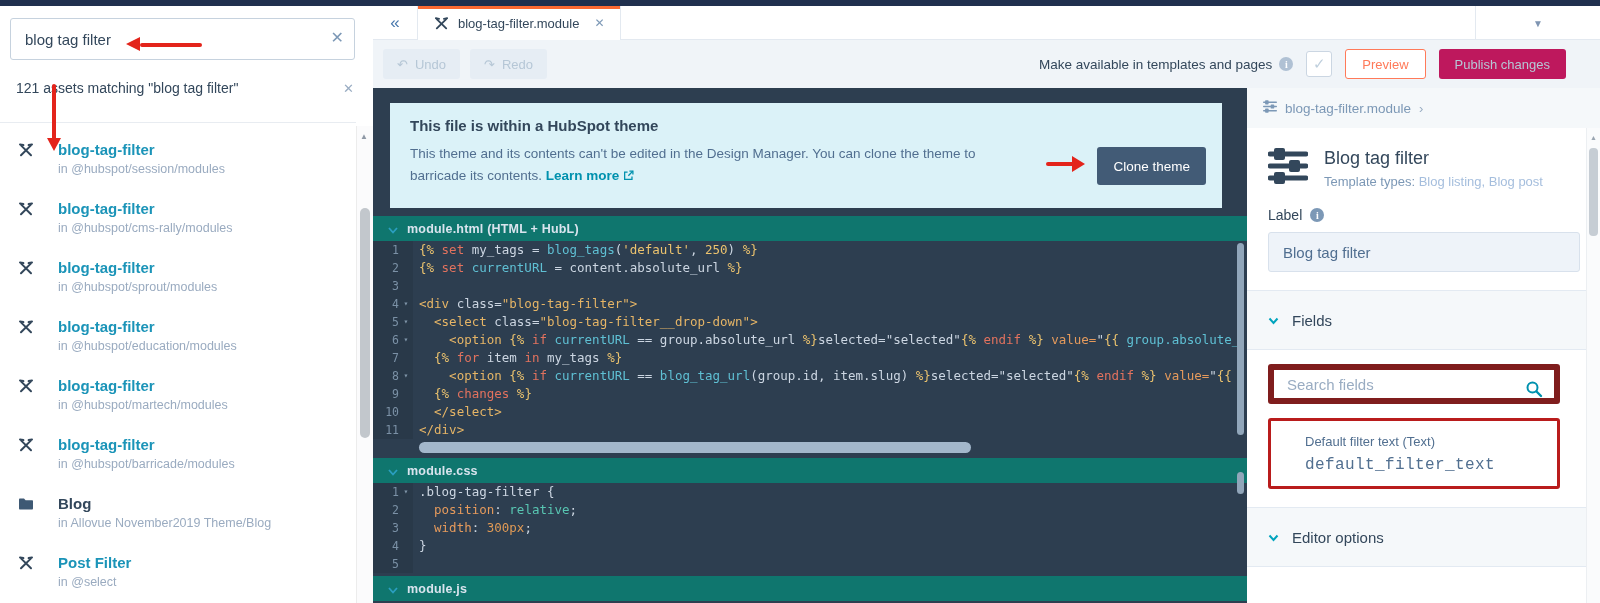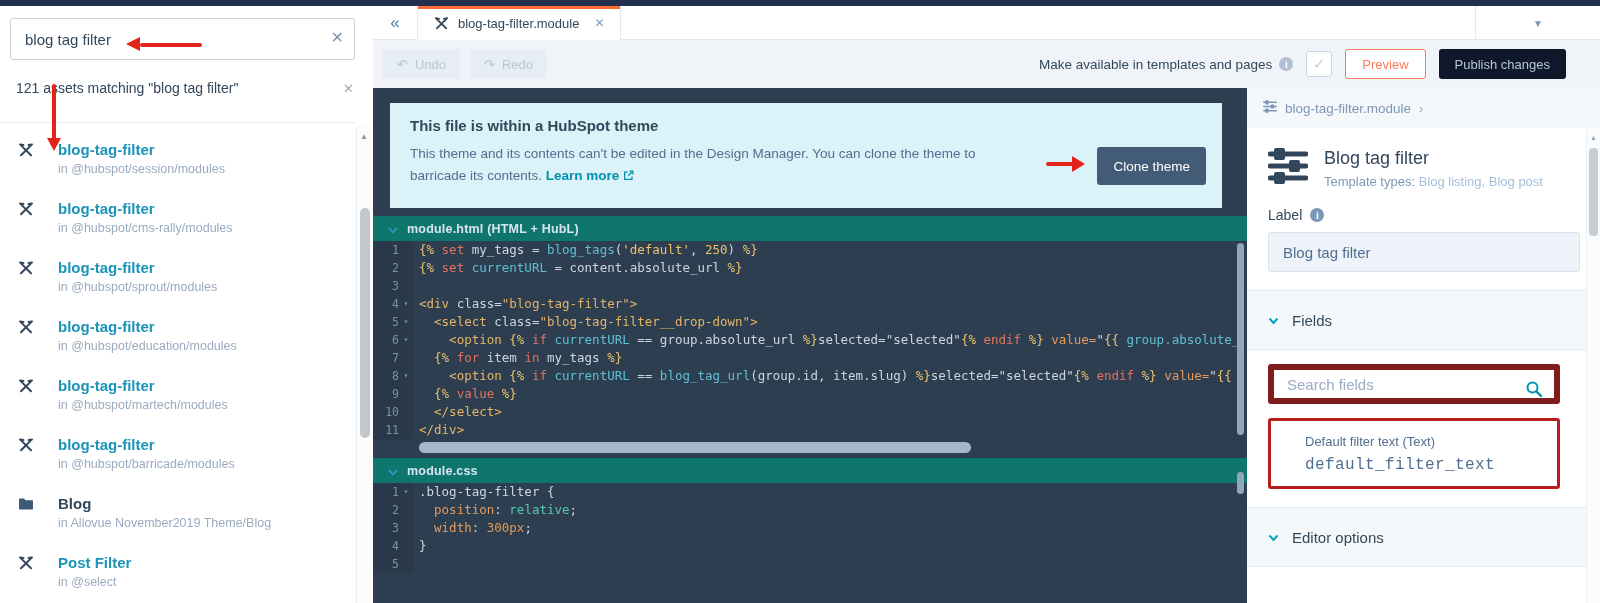--- a/index.html
+++ b/index.html
@@ -52,21 +52,21 @@
 
   
   .toolbar { position:absolute; left:373px; top:40px; width:1227px; height:48px; background:#f0f4f8; display:flex; align-items:center; }
   .tb-btn { height:30px; padding:0 14px; margin-left:10px; background:#e6edf4; border-radius:3px; display:flex; align-items:center; gap:7px; font-size:13px; color:#b6c7d6; cursor:default; }
   .tb-btn .tb-ic { font-size:13px; }
   .tb-right { margin-left:auto; margin-right:34px; display:flex; align-items:center; gap:13px; }
   .make-avail { font-size:13.5px; color:#33475b; display:flex; align-items:center; gap:7px; }
   .info-dot { display:inline-flex; width:14px; height:14px; border-radius:50%; background:#b0c1d4; color:#fff; font-size:10px; font-weight:bold; align-items:center; justify-content:center; font-family:"Liberation Serif",serif; }
   .cb { width:26px; height:26px; background:#fff; border:1px solid #cbd6e2; border-radius:3px; display:flex; align-items:center; justify-content:center; color:#bfcfdd; font-size:15px; cursor:pointer; }
   .btn-preview { height:30px; padding:0 16px; background:#fff; border:1px solid #ff7a59; border-radius:3px; color:#ff7a59; font-size:13px; display:flex; align-items:center; cursor:pointer; }
-  .btn-publish { height:30px; padding:0 16px; background:#0f172a; border-radius:3px; color:#b6c7d6; font-size:13px; display:flex; align-items:center; cursor:pointer; }
+  .btn-publish { height:30px; padding:0 16px; background:#be185d; border-radius:3px; color:#b6c7d6; font-size:13px; display:flex; align-items:center; cursor:pointer; }
 
   
   .editor { position:absolute; left:373px; top:88px; width:874px; height:515px; background:#2d3e50; overflow:hidden; }
   .banner { position:relative; margin:15px 25px 8px 17px; width:832px; height:105px; background:#dbf2f8; padding:14px 20px; }
   .banner-title { font-size:15px; font-weight:bold; color:#33475b; margin-bottom:9px; }
   .banner-body { font-size:13.5px; color:#516f90; line-height:22px; width:650px; }
   .learn-more { color:#0091ae; font-weight:bold; cursor:pointer; }
   .ext-ic svg { width:11px; height:11px; vertical-align:-1px; }
   .btn-clone { position:absolute; right:16px; top:44px; height:38px; padding:0 16px; background:#425b76; border-radius:3px; color:#fff; font-size:13.5px; display:flex; align-items:center; cursor:pointer; }
   .code-section-header { height:25px; background:#0f766e; display:flex; align-items:center; gap:9px; padding-left:15px; cursor:pointer; }
@@ -305,40 +305,46 @@
         </div>
         <div class="code-lines">
           <div class="code-line"><span class="ln">1</span><span class="fold"></span><span class="code-text"><span class="tk-d">{% </span><span class="tk-k">set</span><span class="tk-p"> my_tags = </span><span class="tk-v">blog_tags</span><span class="tk-p">(</span><span class="tk-d">'default'</span><span class="tk-p">, </span><span class="tk-d">250</span><span class="tk-p">) </span><span class="tk-d">%}</span></span></div>
           <div class="code-line"><span class="ln">2</span><span class="fold"></span><span class="code-text"><span class="tk-d">{% </span><span class="tk-k">set</span><span class="tk-p"> </span><span class="tk-v">currentURL</span><span class="tk-p"> = content.absolute_url </span><span class="tk-d">%}</span></span></div>
           <div class="code-line"><span class="ln">3</span><span class="fold"></span><span class="code-text"></span></div>
           <div class="code-line"><span class="ln">4</span><span class="fold">▾</span><span class="code-text"><span class="tk-t">&lt;div </span><span class="tk-p">class=</span><span class="tk-t">"blog-tag-filter"</span><span class="tk-t">&gt;</span></span></div>
           <div class="code-line"><span class="ln">5</span><span class="fold">▾</span><span class="code-text"><span class="tk-t">  &lt;select </span><span class="tk-p">class=</span><span class="tk-t">"blog-tag-filter__drop-down"</span><span class="tk-t">&gt;</span></span></div>
           <div class="code-line"><span class="ln">6</span><span class="fold">▾</span><span class="code-text"><span class="tk-t">    &lt;option </span><span class="tk-d">{% </span><span class="tk-k">if</span><span class="tk-p"> </span><span class="tk-v">currentURL</span><span class="tk-p"> == group.absolute_url </span><span class="tk-d">%}</span><span class="tk-p">selected="selected"</span><span class="tk-d">{% </span><span class="tk-k">endif </span><span class="tk-d">%}</span><span class="tk-p"> </span><span class="tk-a">value=</span><span class="tk-p">"</span><span class="tk-d">{{ </span><span class="tk-v">group.absolute_</span></span></div>
           <div class="code-line"><span class="ln">7</span><span class="fold"></span><span class="code-text"><span class="tk-d">  {% </span><span class="tk-k">for</span><span class="tk-p"> item </span><span class="tk-k">in</span><span class="tk-p"> my_tags </span><span class="tk-d">%}</span></span></div>
           <div class="code-line"><span class="ln">8</span><span class="fold">▾</span><span class="code-text"><span class="tk-t">    &lt;option </span><span class="tk-d">{% </span><span class="tk-k">if</span><span class="tk-p"> </span><span class="tk-v">currentURL</span><span class="tk-p"> == </span><span class="tk-v">blog_tag_url</span><span class="tk-p">(group.id, item.slug) </span><span class="tk-d">%}</span><span class="tk-p">selected="selected"</span><span class="tk-d">{% </span><span class="tk-k">endif </span><span class="tk-d">%}</span><span class="tk-p"> </span><span class="tk-a">value=</span><span class="tk-p">"</span><span class="tk-d">{{</span></span></div>
-          <div class="code-line"><span class="ln">9</span><span class="fold"></span><span class="code-text"><span class="tk-d">  {% </span><span class="tk-k">value </span><span class="tk-d">%}</span></span></div>
+          <div class="code-line"><span class="ln">9</span><span class="fold"></span><span class="code-text"><span class="tk-d">  {% </span><span class="tk-k">changes </span><span class="tk-d">%}</span></span></div>
           <div class="code-line"><span class="ln">10</span><span class="fold"></span><span class="code-text"><span class="tk-t">  &lt;/select&gt;</span></span></div>
           <div class="code-line"><span class="ln">11</span><span class="fold"></span><span class="code-text"><span class="tk-t">&lt;/div&gt;</span></span></div>
         </div>
         <div class="hscroll"></div>
         <div class="sec-gap"></div>
         <div class="code-section-header">
           <span><svg viewBox="0 0 10 7" fill="none">
               <polyline points="1,1 5,5.5 9,1" stroke="#2b9fc0" stroke-width="1.8"></polyline>
             </svg></span>
           <span class="code-section-title">module.css</span>
         </div>
         <div class="code-lines">
           <div class="code-line"><span class="ln">1</span><span class="fold">▾</span><span class="code-text"><span class="tk-p">.blog-tag-filter {</span></span></div>
           <div class="code-line"><span class="ln">2</span><span class="fold"></span><span class="code-text"><span class="tk-a">  position</span><span class="tk-p">: </span><span class="tk-c">relative</span><span class="tk-p">;</span></span></div>
           <div class="code-line"><span class="ln">3</span><span class="fold"></span><span class="code-text"><span class="tk-a">  width</span><span class="tk-p">: </span><span class="tk-n">300px</span><span class="tk-p">;</span></span></div>
           <div class="code-line"><span class="ln">4</span><span class="fold"></span><span class="code-text"><span class="tk-p">}</span></span></div>
           <div class="code-line"><span class="ln">5</span><span class="fold"></span><span class="code-text"></span></div>
         </div>
         <div class="sec-gap"></div>
+        <div class="code-section-header">
+          <span><svg viewBox="0 0 10 7" fill="none">
+              <polyline points="1,1 5,5.5 9,1" stroke="#2b9fc0" stroke-width="1.8"></polyline>
+            </svg></span>
+          <span class="code-section-title">module.js</span>
+        </div>
         <div class="sec-gap"></div>
       </div>
     <div class="vthumb vthumb-html"></div>
     <div class="vthumb vthumb-css"></div>
   </div>
 
   <div class="inspector">
     <div class="crumb">
       <span class="crumb-icon svg-slot"><svg viewBox="0 0 20 18">
             <g stroke="#7c98b6" stroke-width="2" stroke-linecap="round">

